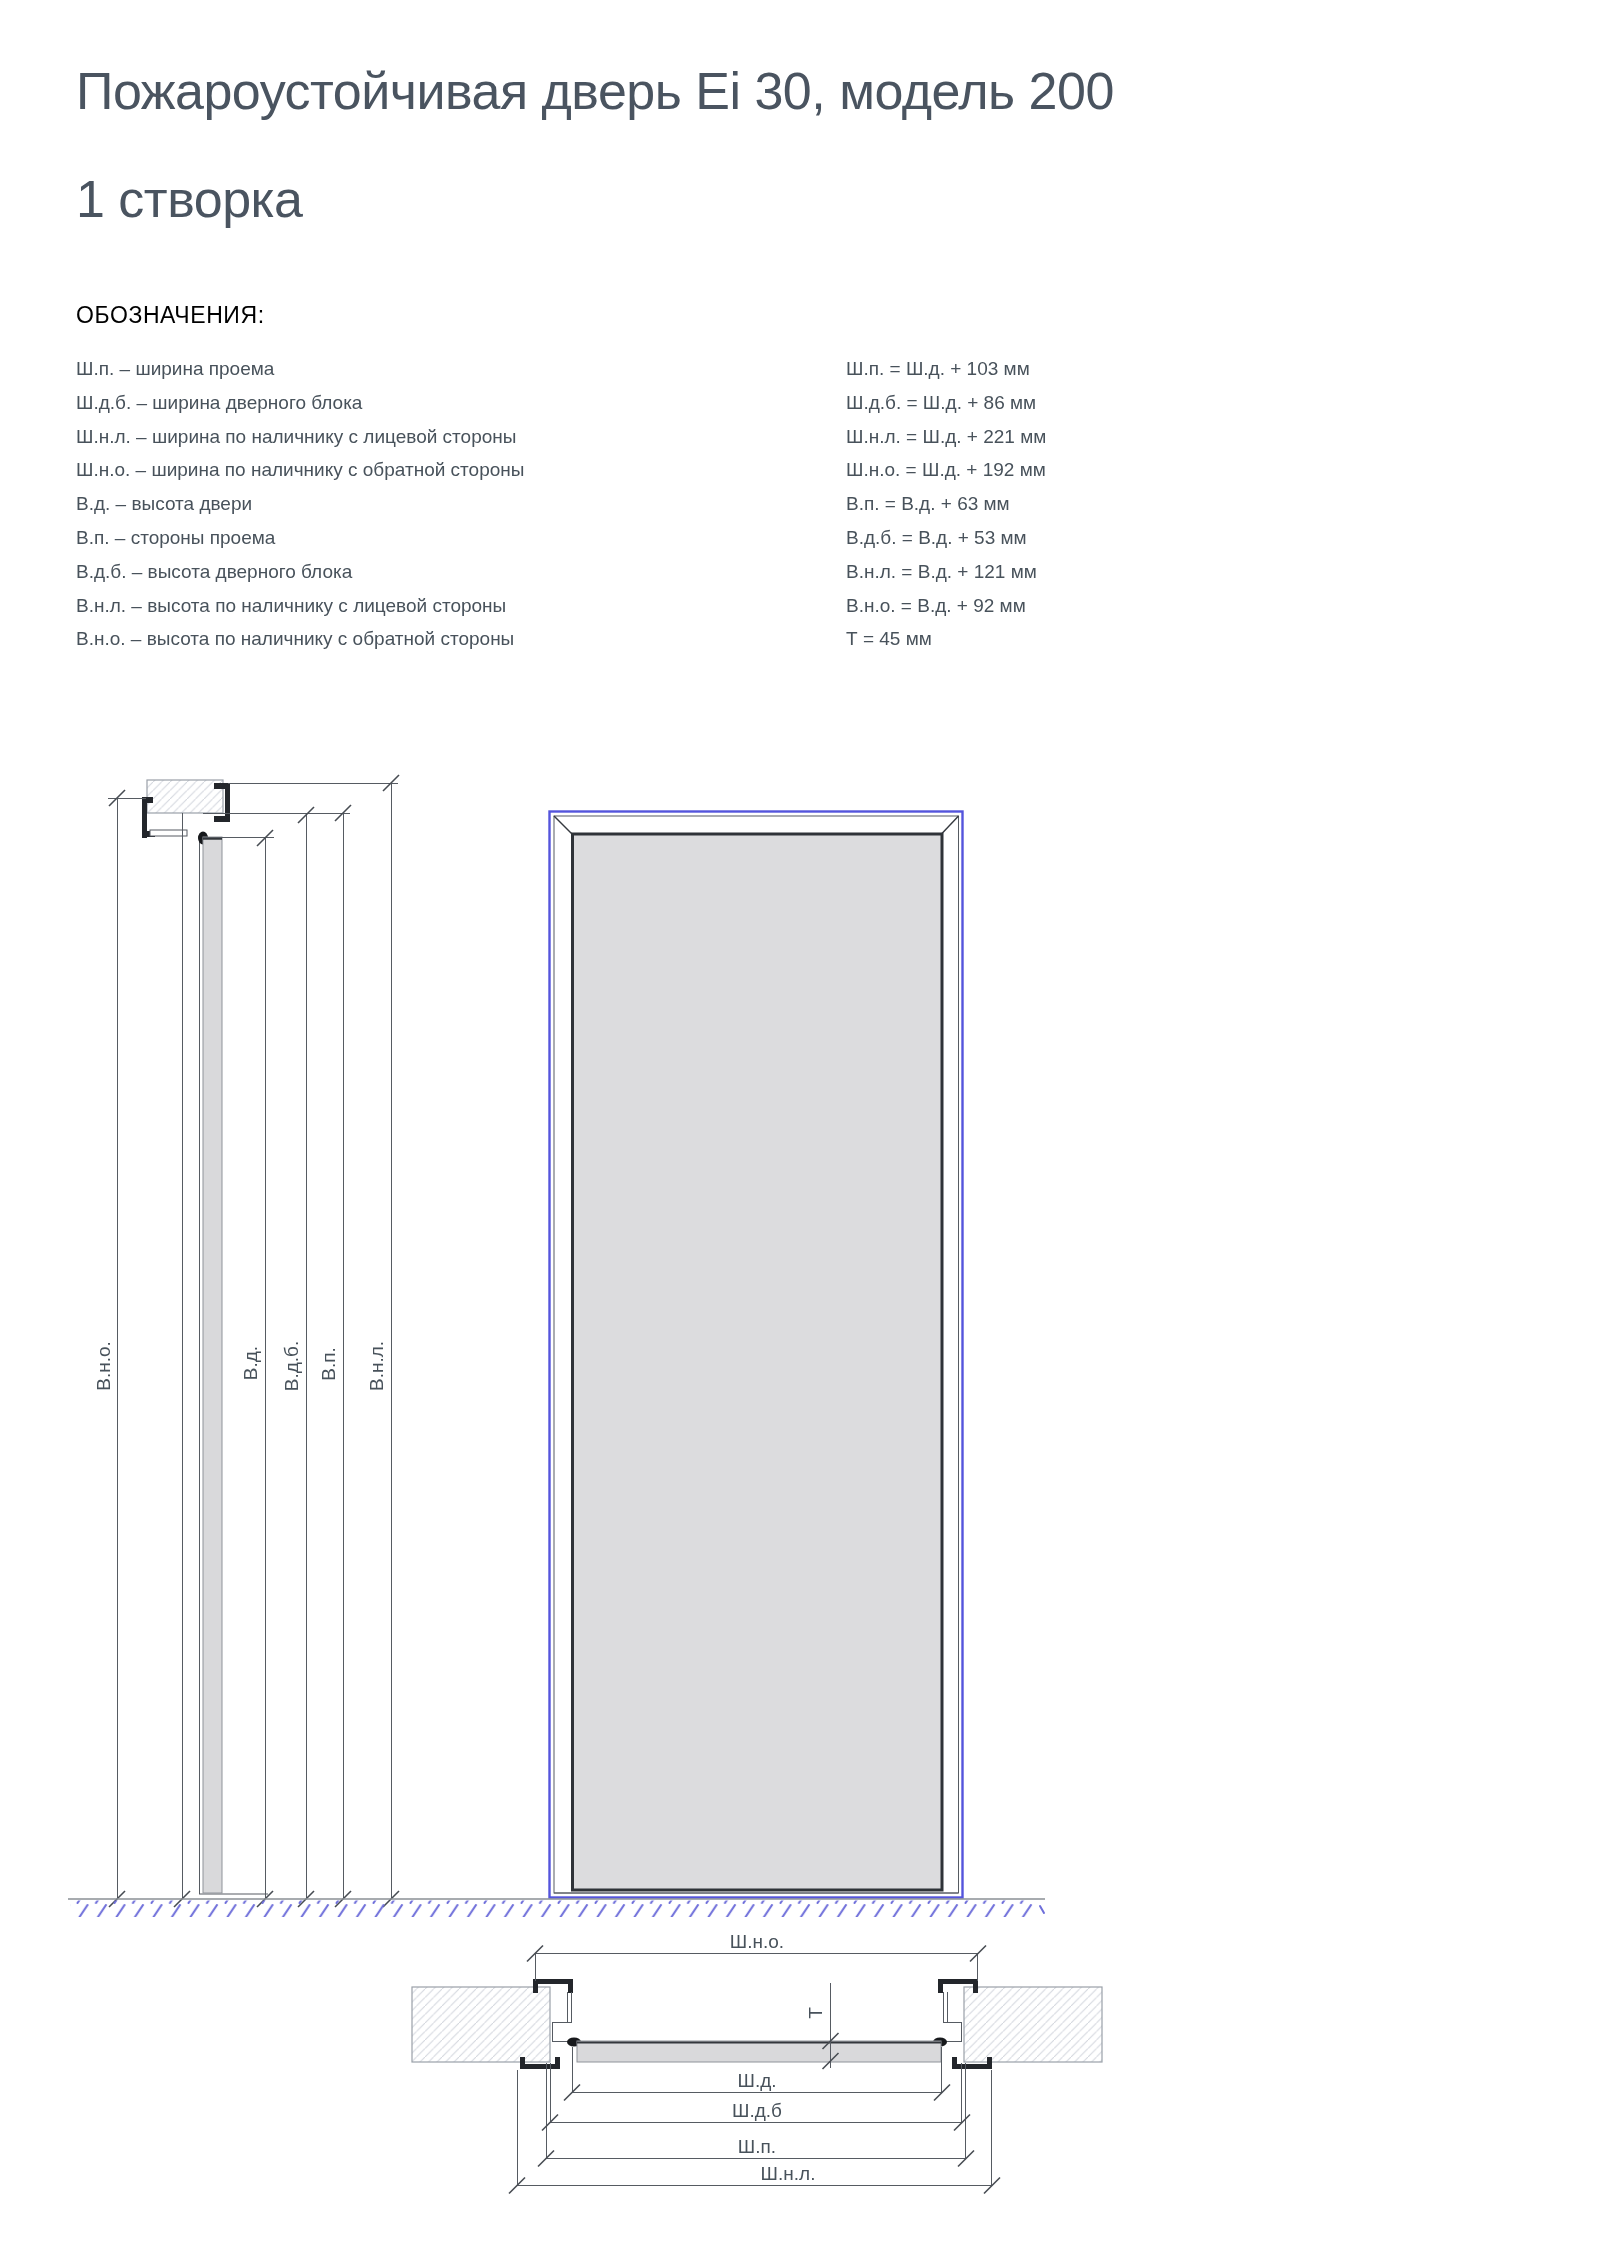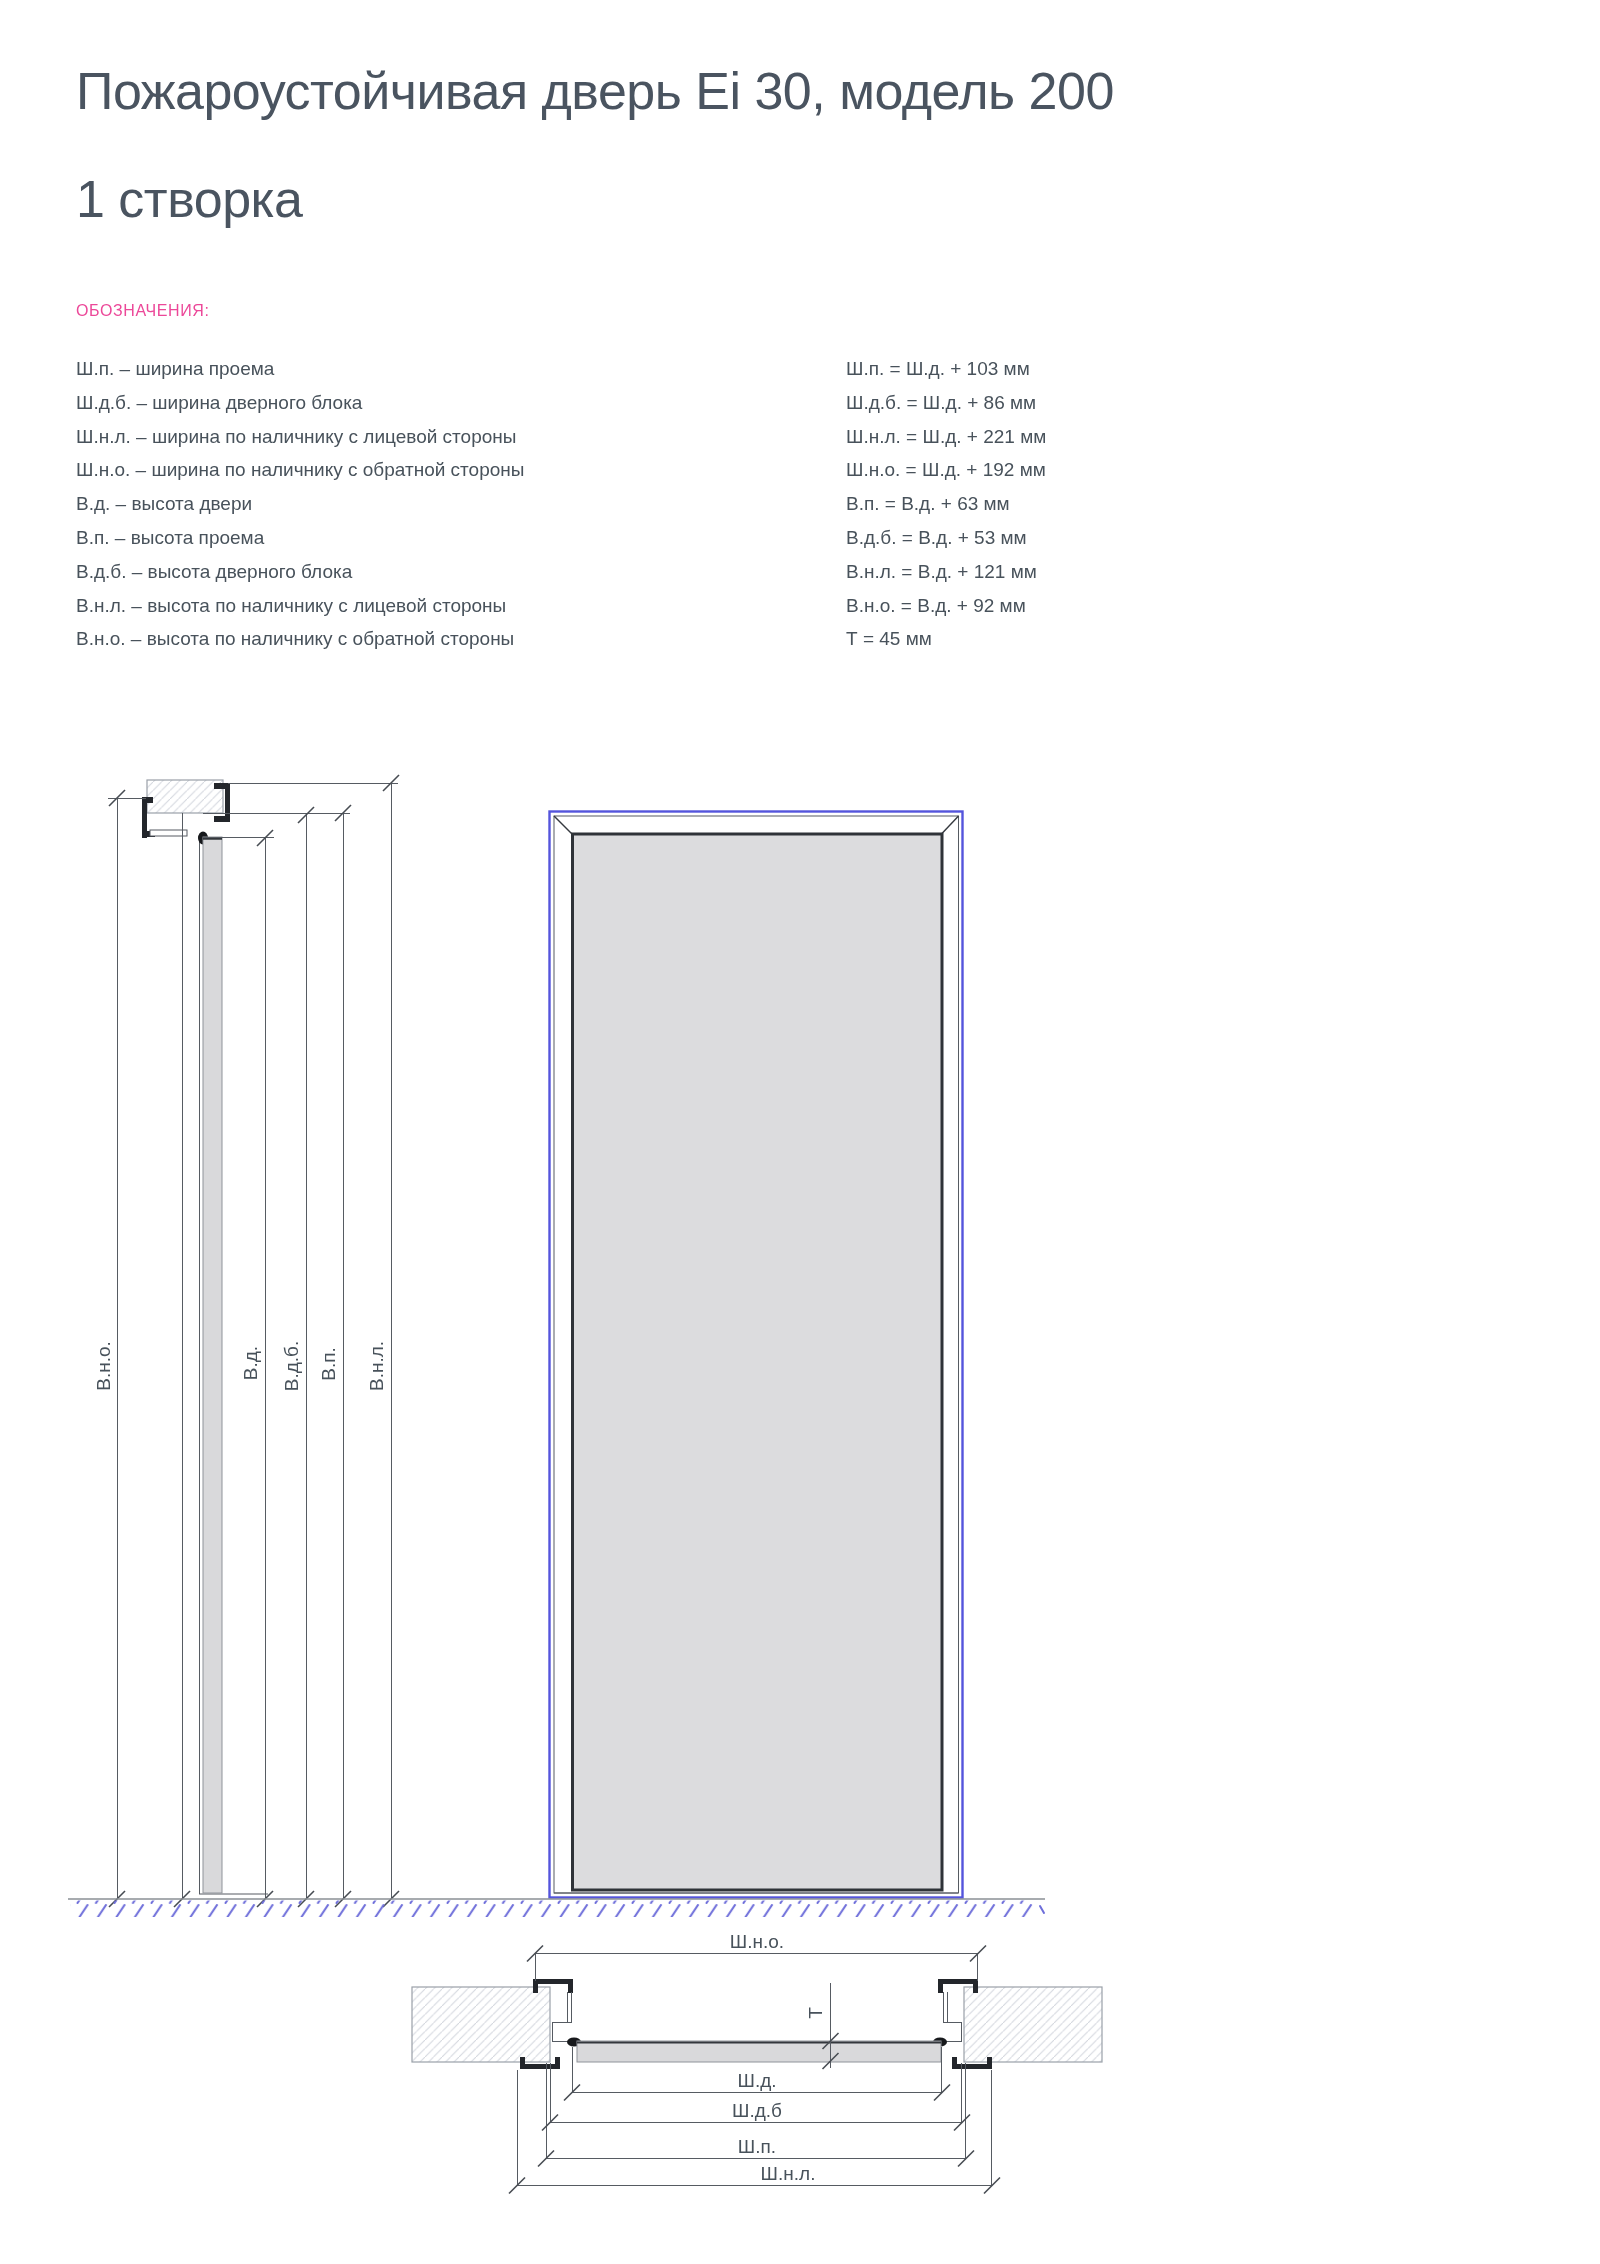--- a/index.html
+++ b/index.html
@@ -7,21 +7,21 @@
     position:relative;width:1600px;height:2264px;background:#ffffff;
     font-family:"Liberation Sans", sans-serif;color:#4b545e;overflow:hidden;
   }
   .title{
     position:absolute;left:76px;top:64px;
     font-size:52px;line-height:54px;font-weight:400;letter-spacing:-0.5px;
     color:#4a5460;white-space:pre-line;
   }
   .legend-heading{
     position:absolute;left:76px;top:302px;
-    font-size:16px;letter-spacing:0.6px;color:#ec4899;
+    font-size:23px;letter-spacing:0.6px;color:#000000;
   }
   .legend-col{position:absolute;top:352px;font-size:19px;line-height:33.8px;color:#48525b;}
   .legend-col.left{left:76px;}
   .legend-col.right{left:846px;}
   .legend-row{white-space:nowrap;}
   .dim-label{
     position:absolute;font-size:19px;color:#48525b;white-space:nowrap;
     transform:translate(-50%,-50%);
   }
   .dim-label.rot{transform:translate(-50%,-50%) rotate(-90deg);}
@@ -36,21 +36,21 @@
   <span>1 створка</span></div>
 
   <div class="legend-heading">ОБОЗНАЧЕНИЯ:</div>
 
   <div class="legend-col left">
     <div class="legend-row">Ш.п. – ширина проема</div>
     <div class="legend-row">Ш.д.б. – ширина дверного блока</div>
     <div class="legend-row">Ш.н.л. – ширина по наличнику с лицевой стороны</div>
     <div class="legend-row">Ш.н.о. – ширина по наличнику с обратной стороны</div>
     <div class="legend-row">В.д. – высота двери</div>
-    <div class="legend-row">В.п. – высота проема</div>
+    <div class="legend-row">В.п. – стороны проема</div>
     <div class="legend-row">В.д.б. – высота дверного блока</div>
     <div class="legend-row">В.н.л. – высота по наличнику с лицевой стороны</div>
     <div class="legend-row">В.н.о. – высота по наличнику с обратной стороны</div>
   </div>
 
   <div class="legend-col right">
     <div class="legend-row">Ш.п. = Ш.д. + 103 мм</div>
     <div class="legend-row">Ш.д.б. = Ш.д. + 86 мм</div>
     <div class="legend-row">Ш.н.л. = Ш.д. + 221 мм</div>
     <div class="legend-row">Ш.н.о. = Ш.д. + 192 мм</div>

